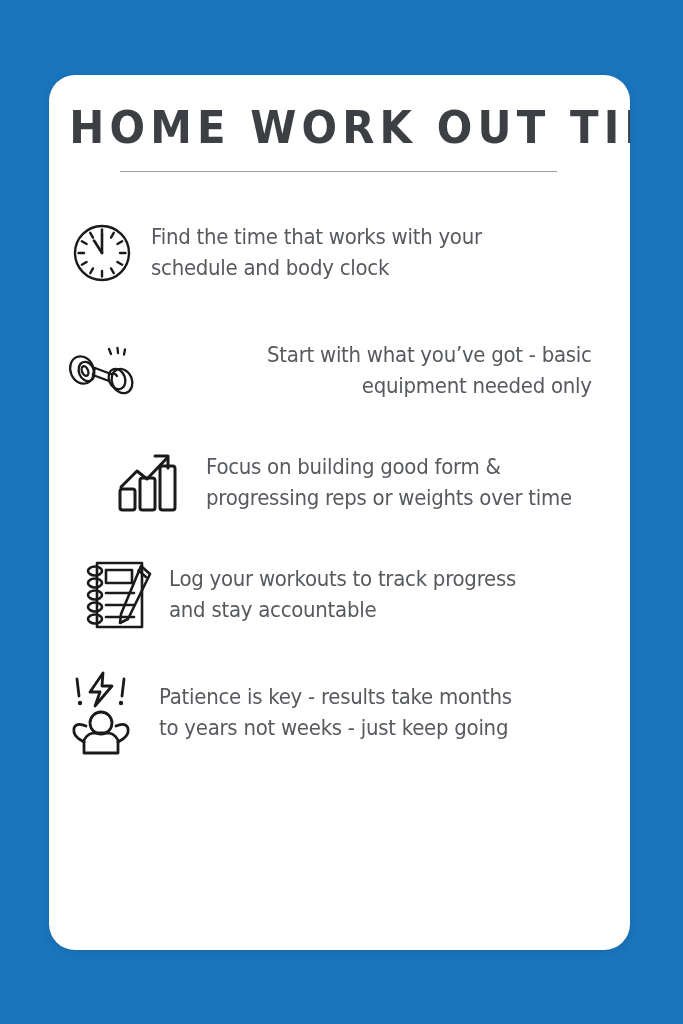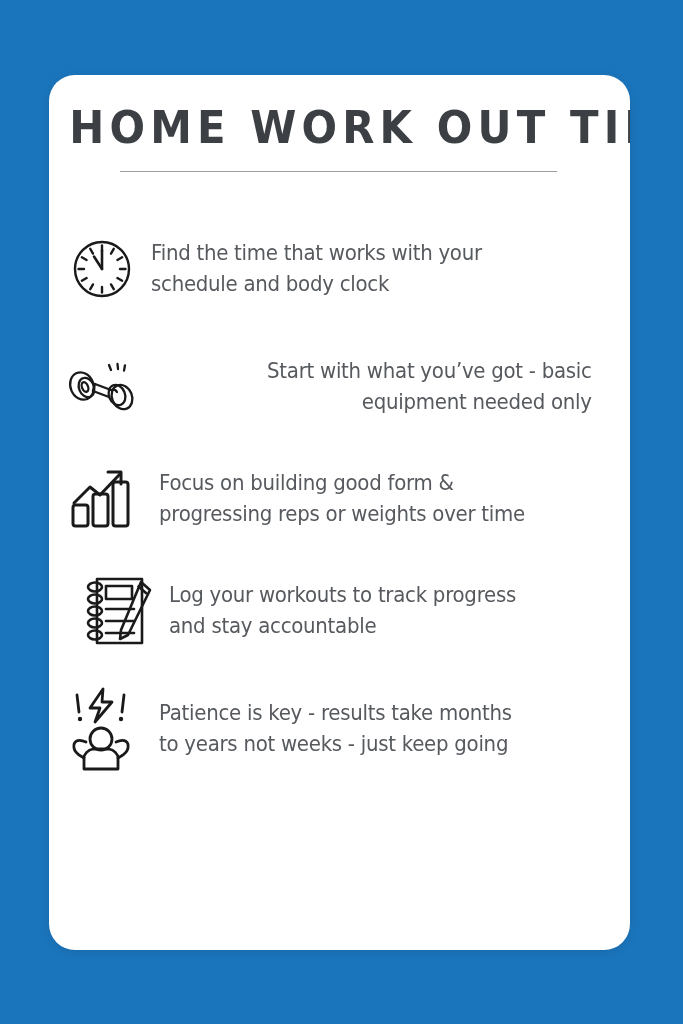--- a/index.html
+++ b/index.html
@@ -49,21 +49,21 @@
     position: absolute;
     left: 71px;
     top: 96px;
     width: 437px;
     height: 1px;
     background: #9a9ea3;
   }
   .tips {
     position: absolute;
     left: 0;
-    top: 144px;
+    top: 128px;
     width: 581px;
   }
   .tip {
     position: relative;
     display: flex;
     align-items: center;
     min-height: 92px;
     padding: 4px 0;
   }
   .tip-icon {
@@ -92,21 +92,21 @@
   .tip-1 .tip-text { margin-left: 6px; }
   .tip-2 .tip-text { margin-left: 6px; }
   .tip-3 .tip-text { margin-left: 14px; }
   .tip-4 .tip-text { margin-left: 14px; }
   .tip-5 .tip-text { margin-left: 6px; }
   .tip-6 .tip-text { margin-left: 14px; }
 
   .tip-1 { margin-top: 0px; }
   .tip-2 { margin-top: 18px; text-align: right; }
   .tip-3 { margin-top: 14px; }
-  .tip-4 { margin-top: 12px; }
+  .tip-4 { margin-top: 12px; padding-left: 47px; }
   .tip-5 { margin-top: 12px; padding-left: 18px; }
   .tip-6 { margin-top: 18px; }
 </style>
 </head>
 <body>
 
 <div class="poster">
   <div class="card">
 
     <div class="title">HOME WORK OUT TIPS</div>

